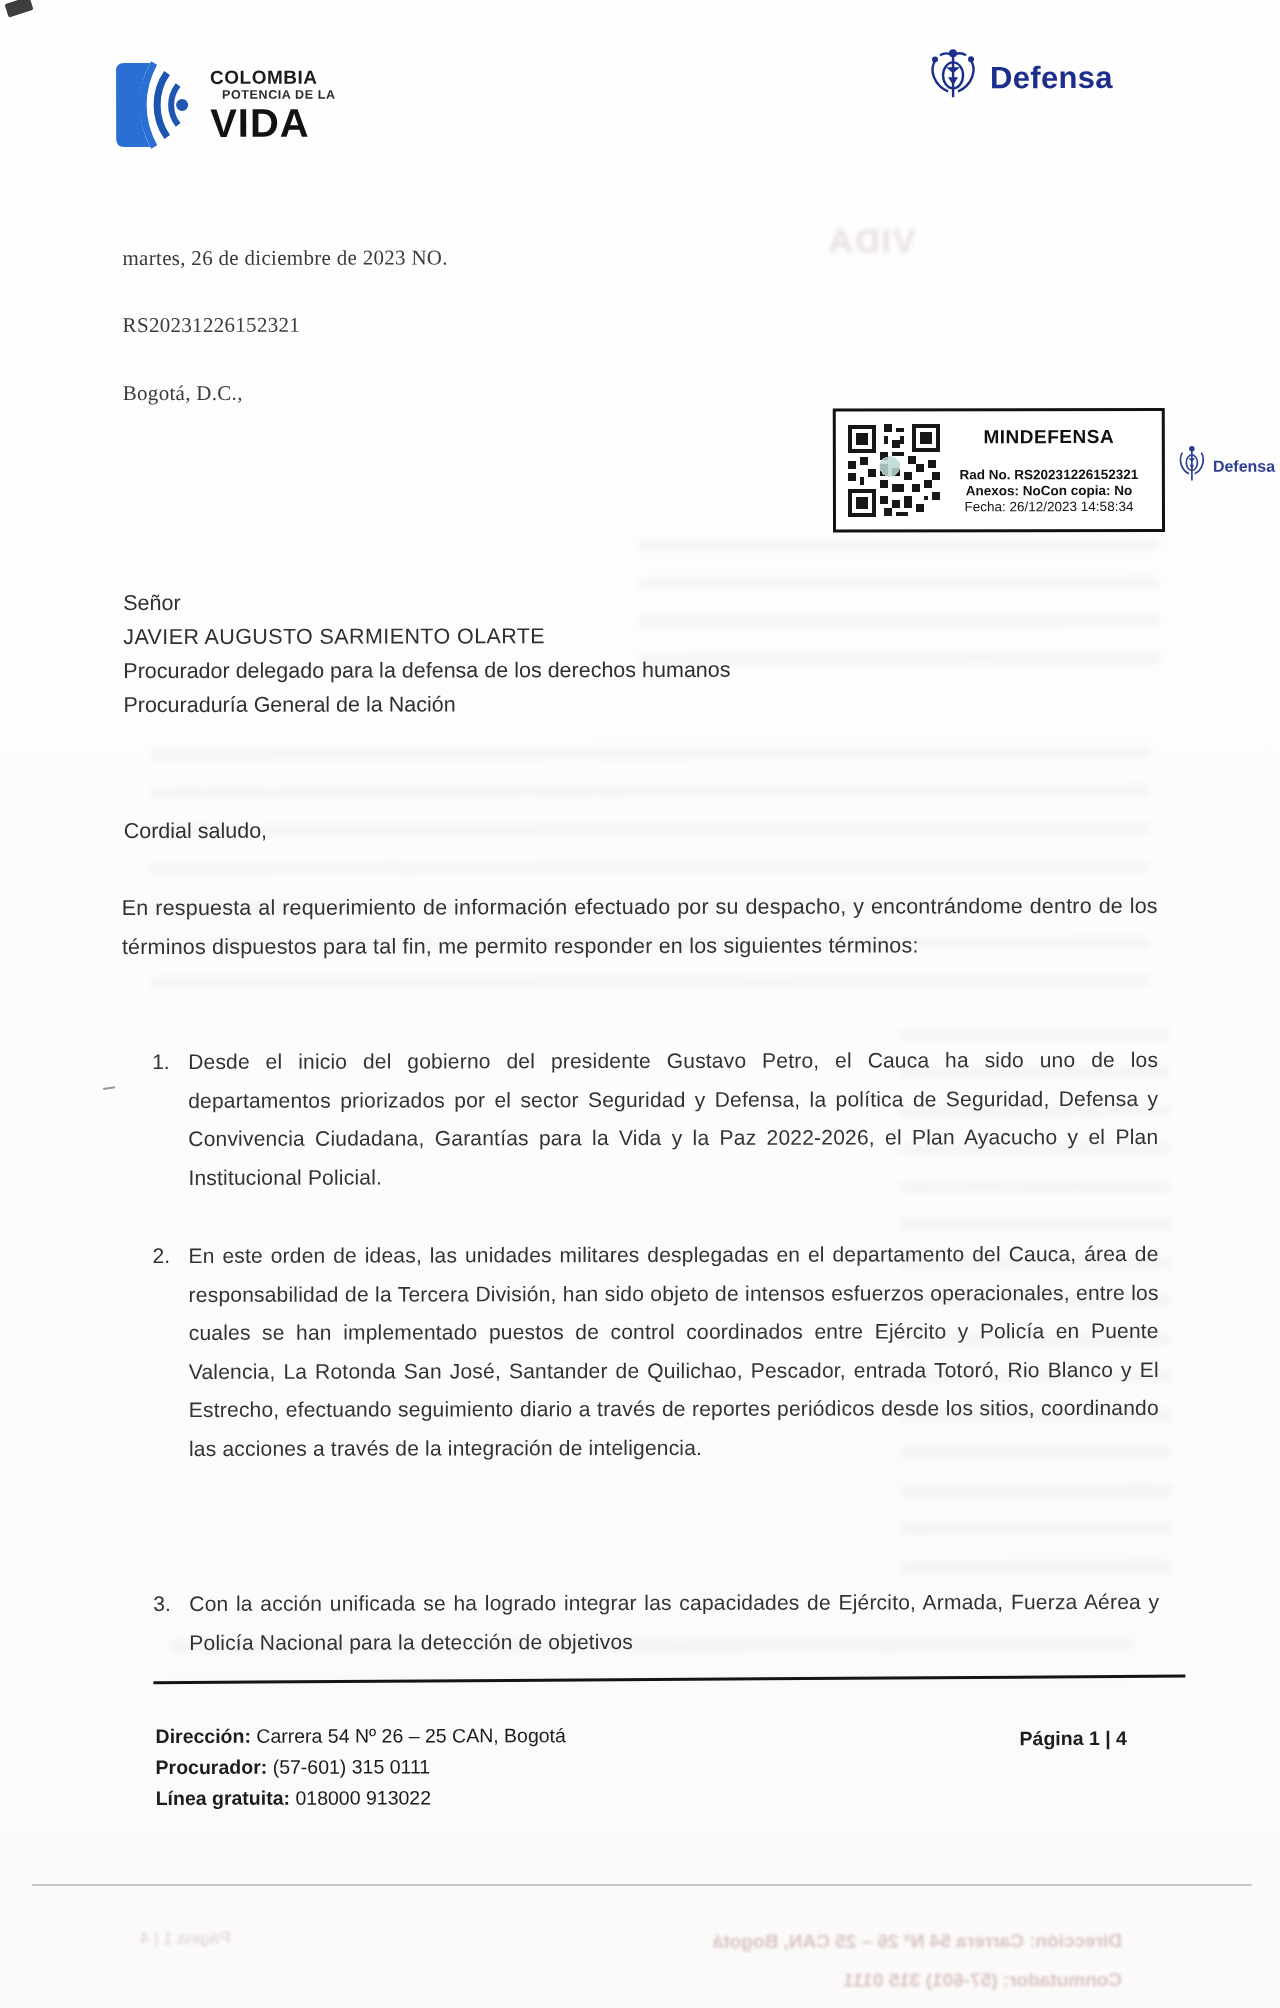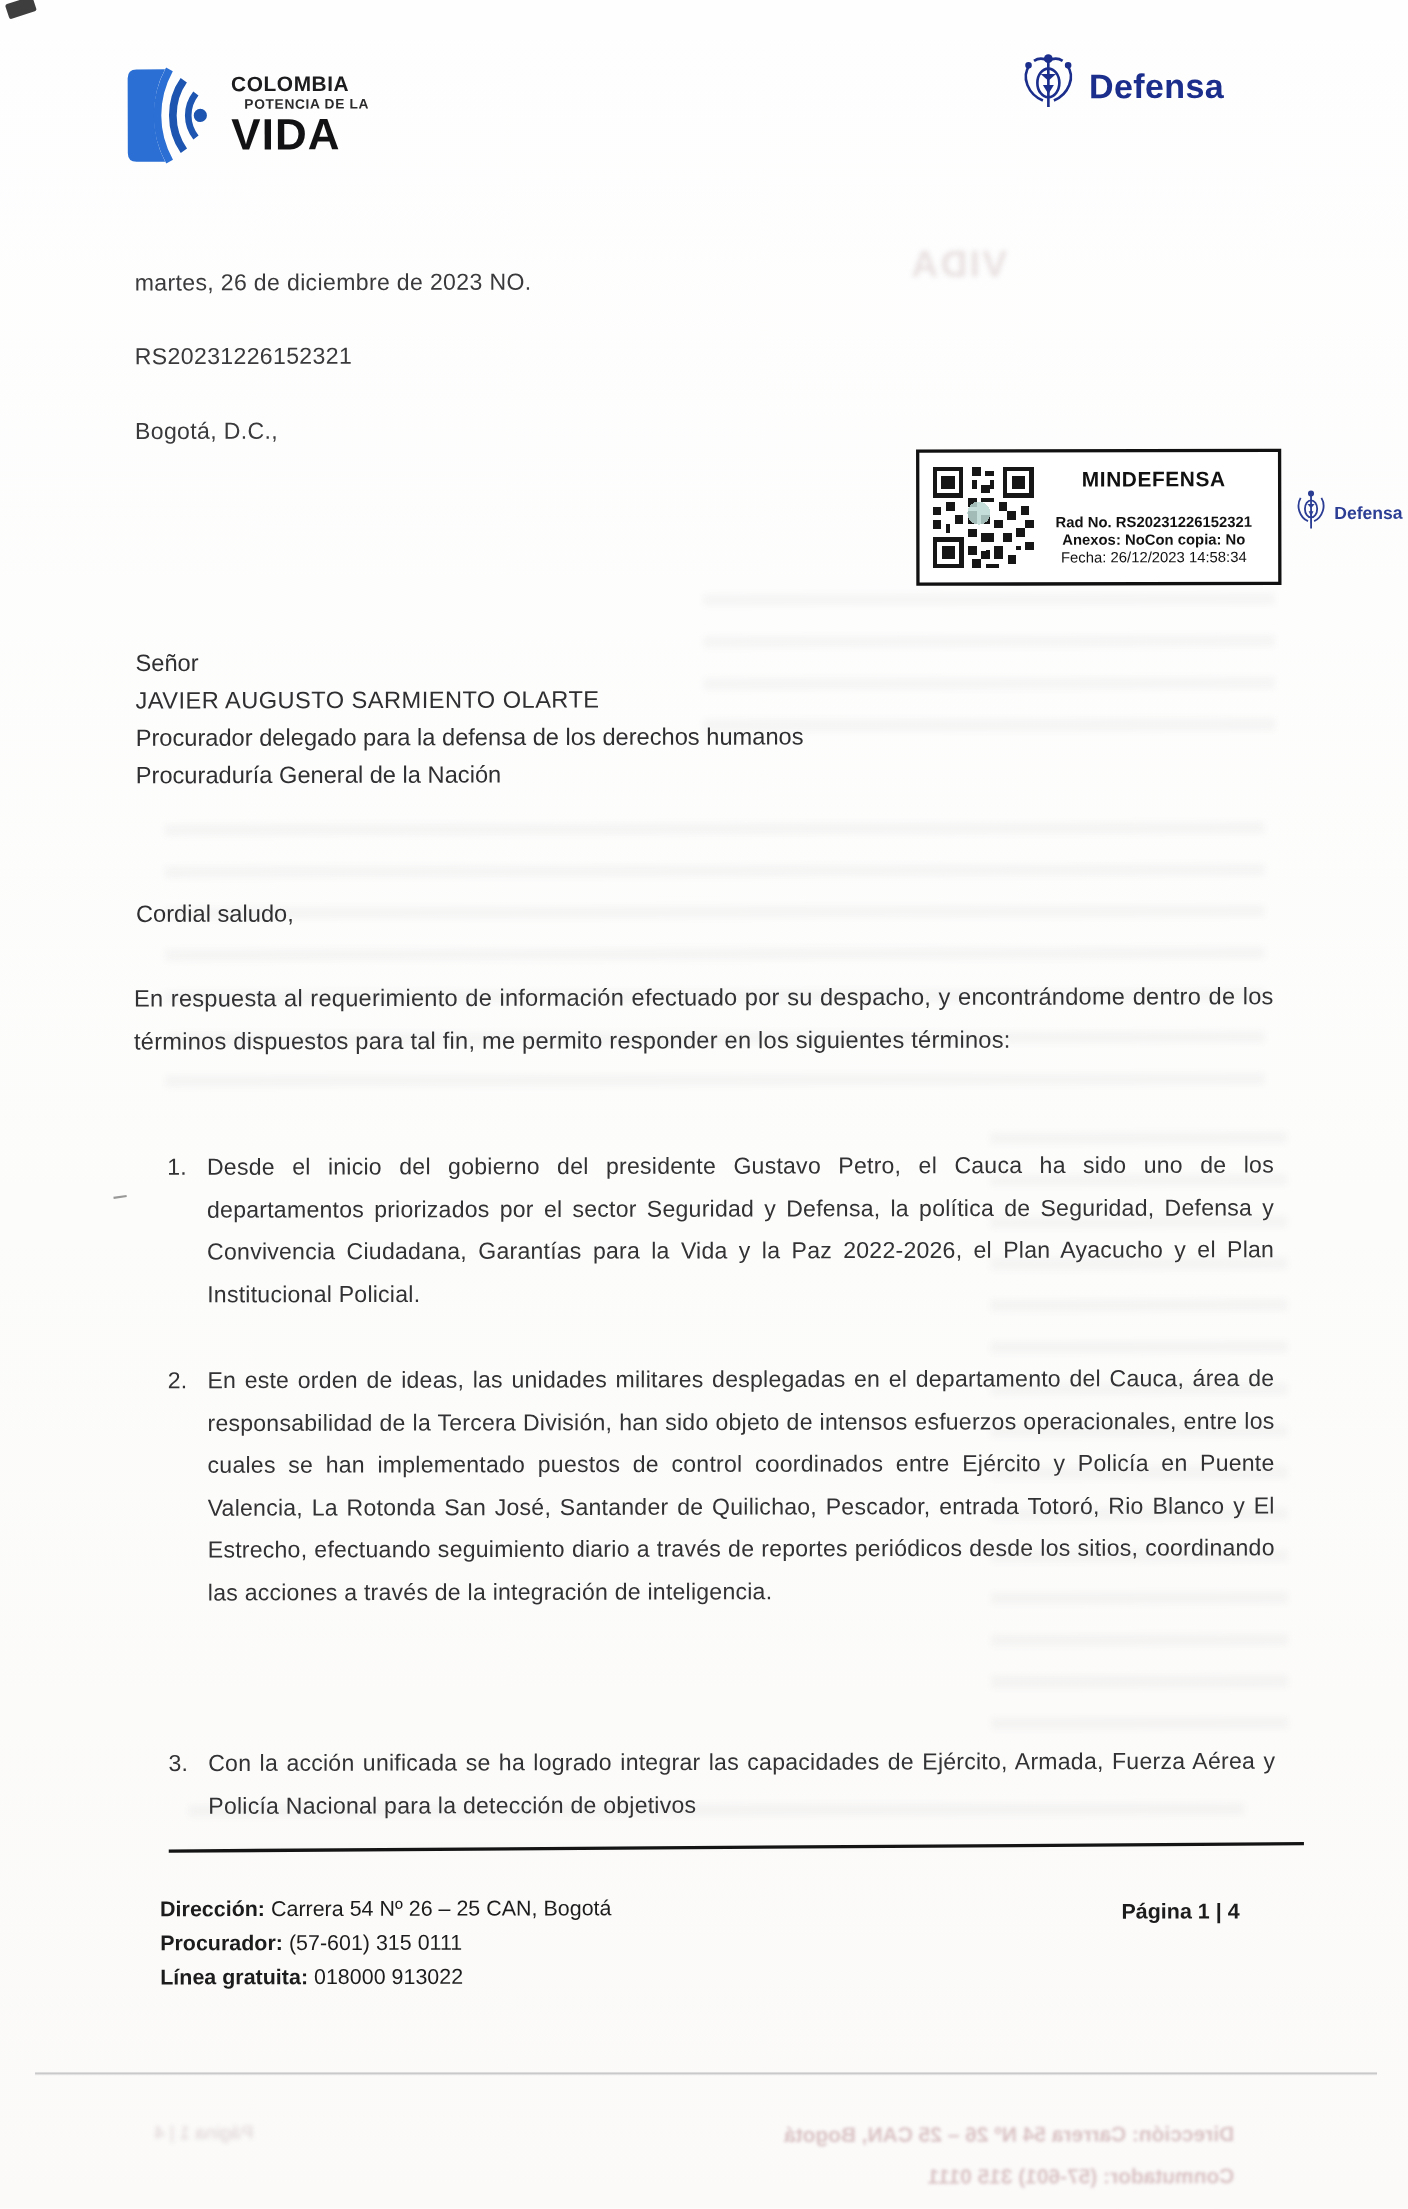--- a/index.html
+++ b/index.html
@@ -17,21 +17,21 @@
   .logo-left { position:absolute; left:112px; top:60px; display:flex; align-items:center; gap:14px; }
   .logo-left-icon { width:86px; height:88px; position:relative; }
   .logo-left-text .l1 { font-size:19px; font-weight:800; letter-spacing:0.5px; color:#1c1c1e; line-height:20px;}
   .logo-left-text .l2 { font-size:12.5px; font-weight:700; letter-spacing:0.6px; color:#2a2a2c; line-height:15px;padding-left:12px;}
   .logo-left-text .l3 { font-size:40px; font-weight:800; letter-spacing:1px; color:#121214; line-height:40px;}
 
   .logo-right { position:absolute; left:928px; top:48px; display:flex; align-items:center; gap:10px; }
   .logo-right .defensa-word { font-size:31px; font-weight:800; color:#1b2e8c; letter-spacing:0.3px; }
 
   
-  .txt { color:#3a3a3c; letter-spacing:0.3px; }
+  .txt { color:#3a3a3c; letter-spacing:0.3px;font-family:Liberation Serif, serif; }
   .date-line   { position:absolute; left:124px; top:245px; font-size:21px; }
   .radicado    { position:absolute; left:124px; top:312px; font-size:21px; }
   .city-line   { position:absolute; left:124px; top:380px; font-size:21px; }
 
   
   .stamp { position:absolute; left:834px; top:409px; width:332px; height:124px;
            background:#fff; border:3px solid #111; display:flex; align-items:center; padding:6px 8px 6px 8px; }
   .stamp-qr { width:100px; height:100px; position:relative; flex:0 0 auto; }
   .stamp-text { flex:1; text-align:center; font-family:"Liberation Sans", sans-serif; color:#111; }
   .stamp-text .t1 { font-size:19px; font-weight:700; letter-spacing:0.5px; }
@@ -53,21 +53,21 @@
   
   .list-item { position:absolute; left:152px; width:1006px; display:flex; color:#323234; }
   .list-item .num { flex:0 0 36px; font-size:21px; line-height:38.5px; }
   .list-item .body { flex:1; font-size:21px; line-height:38.5px; text-align:justify; letter-spacing:0.2px; }
   .li-1 { top:1042px; }
   .li-2 { top:1236px; }
   .li-3 { top:1584px; }
 
   
   .footer-rule { position:absolute; left:152px; top:1678px; width:1032px; height:3px; background:#141414; transform:rotate(-0.25deg); }
-  .footer { position:absolute; left:144px; top:1720px; font-size:19.5px; line-height:31px; color:#1c1c1c; }
+  .footer { position:absolute; left:154px; top:1720px; font-size:19.5px; line-height:31px; color:#1c1c1c; }
   .footer b { font-weight:800; }
   .page-indicator { position:absolute; left:1018px; top:1728px; font-size:19.5px; font-weight:700; color:#1c1c1c; }
 
   
   .ghost-block { position:absolute; filter:blur(3px); opacity:0.16; pointer-events:none;
     background:repeating-linear-gradient(to bottom, rgba(110,110,115,0.55) 0 11px, transparent 11px 38px); }
   .ghost-faint { opacity:0.09; }
   .ghost-line { position:absolute; left:30px; top:1884px; width:1220px; height:2px; background:#6f6f72; opacity:0.35; filter:blur(0.4px); transform:rotate(0.12deg); }
   .ghost-footer { position:absolute; left:560px; top:1922px; width:560px; text-align:left;
     transform:scaleX(-1); color:#b98a90; font-weight:700; font-size:19px; line-height:39px;

